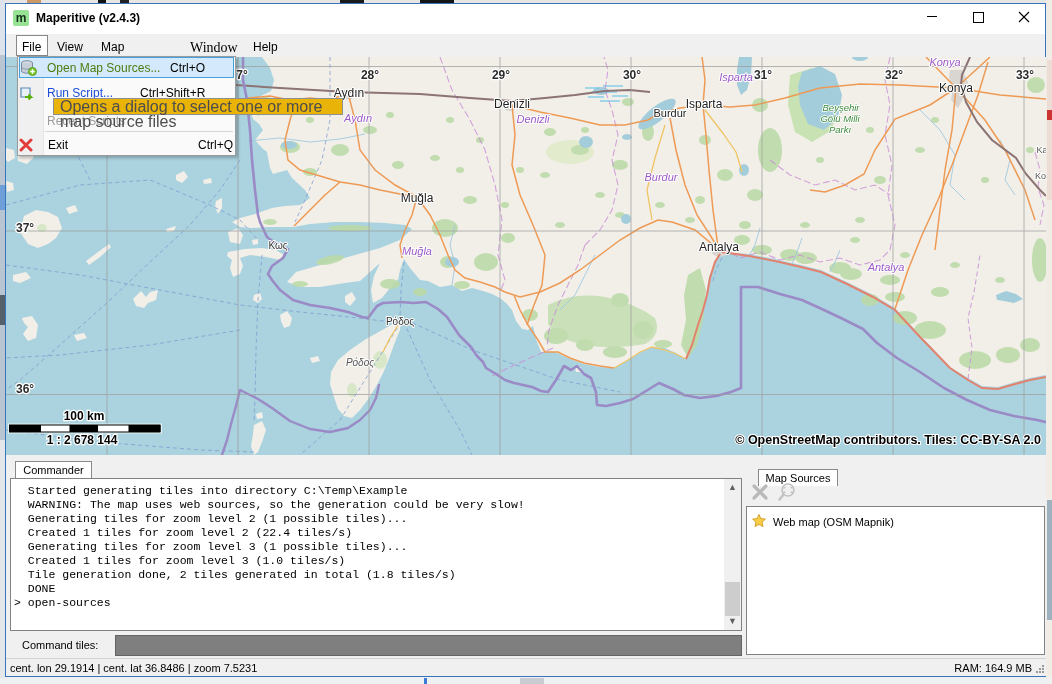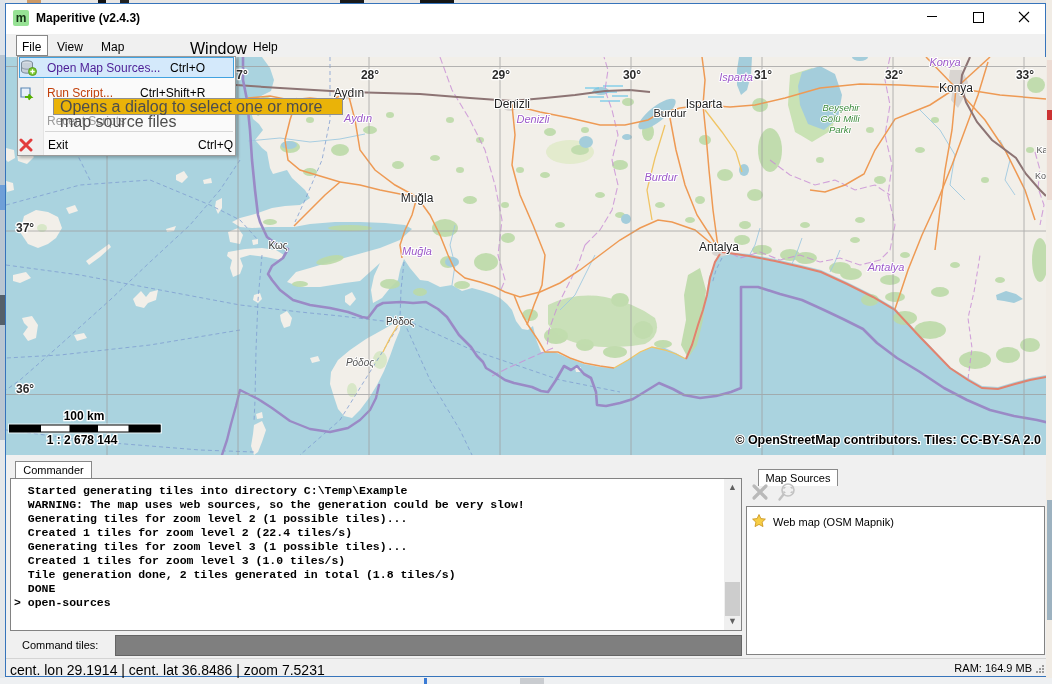--- a/index.html
+++ b/index.html
@@ -42,21 +42,21 @@
 <svg class="abs" style="left:1018px;top:11px;" width="12" height="12" viewBox="0 0 12 12">
     <path d="M1 1 L11 11 M11 1 L1 11" stroke="#000" stroke-width="1.1"></path>
   </svg>
 
 <div class="abs" style="left:6px;top:34px;width:1039px;height:23px;background:#f0f0f0;"></div>
 <div class="abs" style="left:16px;top:35px;width:32px;height:21px;background:#fff;border:1px solid #888;"></div>
 <div class="abs" style="left:22px;top:40px;font-size:12px;">File</div>
 <div class="abs" style="left:57px;top:40px;font-size:12px;">View</div>
 <div class="abs" style="left:101px;top:40px;font-size:12px;">Map</div>
 <div class="abs" style="left:145px;top:40px;font-size:12px;margin-top:40px;">Tools</div>
-<div class="abs" style="left:190px;top:40px;font-size:16px;">Window</div>
+<div class="abs" style="left:190px;top:40px;font-size:14px;font-family:Liberation Serif, serif;">Window</div>
 <div class="abs" style="left:253px;top:40px;font-size:12px;">Help</div>
 
 <svg class="abs" style="left:6px;top:57px;" width="1040" height="398" viewBox="6 57 1040 398" preserveAspectRatio="none">
 <rect x="6" y="57" width="1040" height="398" fill="#aad3df"></rect>
 <g id="land" fill="#f2efe9">
 <path d="M 262,57 270,68 274,80 271,91 261,96 253,103 251,112 253,119 259,124 263,130 255,140 262,148 267,152 270,168 273,174 287,170 292,178 305,190 310,198 300,205 285,206 272,208 255,214 240,218 232,222 240,227 252,228 268,227 294,227 310,224 335,222 360,222 385,223 405,225 412,229 400,240 380,248 355,255 330,262 310,268 296,272 287,282 300,287 320,287 345,283 360,281 370,272 380,263 374,276 371,290 373,303 382,298 390,288 398,280 400,270 404,259 410,268 420,280 428,281 440,287 452,285 462,291 472,288 483,291 492,294 500,298 507,304 512,310 516,321 522,329 528,330 533,326 536,339 541,352 555,352 568,358 584,364 600,367 614,368 628,360 640,352 652,347 665,348 676,353 686,359 696,337 703,313 706,296 709,277 716,260 722,252 749,254 775,259 801,265 821,270 847,282 873,295 895,308 920,335 950,367 968,378 982,386 998,387 1015,382 1030,378 1046,375 1046,57 Z"></path>
 <path d="M 6,148 14,150 15,158 8,162 6,160 Z"></path>
 <path d="M 17,153 28,151 34,157 27,164 18,161 Z"></path>
 <path d="M 24,216 36,210 48,212 58,217 62,228 56,238 48,244 38,248 28,244 20,232 Z"></path>
 <path d="M 66,208 75,205 78,211 69,214 Z"></path>
@@ -326,52 +326,52 @@
 <rect x="128.5" y="425" width="32" height="7" fill="#000"></rect>
 <text x="84" y="420" font-family="Liberation Sans, sans-serif" font-size="12" font-weight="bold" fill="#000" stroke="#fff" stroke-width="2.5" paint-order="stroke" text-anchor="middle">100 km</text>
 <text x="82" y="444" font-family="Liberation Sans, sans-serif" font-size="12" font-weight="bold" fill="#000" stroke="#fff" stroke-width="2.5" paint-order="stroke" text-anchor="middle">1 : 2 678 144</text>
 </g>
 <text x="1041" y="444" font-family="Liberation Sans, sans-serif" font-size="12.5" font-weight="bold" fill="#000" stroke="#fff" stroke-width="2" paint-order="stroke" text-anchor="end">© OpenStreetMap contributors. Tiles: CC-BY-SA 2.0</text>
 </svg>
 
 <div class="abs" style="left:17px;top:56px;width:219px;height:100px;background:#fafafa;border:1px solid #9b9b9b;box-shadow:2px 2px 3px rgba(0,0,0,0.25);"></div>
 <div class="abs" style="left:18px;top:57px;width:26px;height:98px;background:#f0f0f0;border-right:1px solid #e4e4e4;"></div>
 <div class="abs" style="left:19px;top:57px;width:215px;height:21px;background:#d4e9fb;border:1px solid #41a2e0;"></div>
-<div class="abs" style="left:47px;top:61px;font-size:12px;color:#4c1d95;">Open Map Sources...</div>
+<div class="abs" style="left:47px;top:61px;font-size:12px;color:#4d7c0f;">Open Map Sources...</div>
 <div class="abs" style="left:170px;top:61px;font-size:12px;color:#000;">Ctrl+O</div>
 
 <svg class="abs" style="left:20px;top:60px;" width="17" height="16" viewBox="0 0 17 16">
   <ellipse cx="7" cy="3" rx="5.5" ry="2.2" fill="#d7dde4" stroke="#7a8a99" stroke-width="1"></ellipse>
   <path d="M1.5 3 v8 a5.5 2.2 0 0 0 11 0 v-8" fill="#c7d0da" stroke="#7a8a99" stroke-width="1"></path>
   <path d="M1.5 7 a5.5 2.2 0 0 0 11 0" fill="none" stroke="#7a8a99" stroke-width="0.8"></path>
   <circle cx="12.5" cy="11.5" r="4" fill="#7ec832" stroke="#4d9415" stroke-width="0.8"></circle>
   <path d="M12.5 9.3 v4.4 M10.3 11.5 h4.4" stroke="#fff" stroke-width="1.3"></path>
 </svg>
-<div class="abs" style="left:47px;top:86px;font-size:12px;color:#c2410c;">Run Script...</div>
+<div class="abs" style="left:47px;top:86px;font-size:12px;color:#1d4ed8;">Run Script...</div>
 <div class="abs" style="left:140px;top:86px;font-size:12px;color:#000;">Ctrl+Shift+R</div>
 <svg class="abs" style="left:19px;top:86px;" width="17" height="16" viewBox="0 0 17 16">
   <path d="M2 2 h9 v9 h-9 z" fill="#e8f0f8" stroke="#5b87b5" stroke-width="1.2"></path>
   <path d="M6 11 l6 0 l-2.5 -2.5 m2.5 2.5 l-2.5 2.5" stroke="#56b000" stroke-width="2" fill="none"></path>
 </svg>
 <div class="abs" style="left:47px;top:114px;font-size:12px;color:#9d9d9d;">Recent Scripts</div>
 <div class="abs" style="left:45px;top:131px;width:188px;height:1px;background:#d7d7d7;"></div>
 <div class="abs" style="left:48px;top:138px;font-size:12px;color:#000;">Exit</div>
 <div class="abs" style="left:170px;top:138px;font-size:12px;color:#000;margin-left:28px;">Ctrl+Q</div>
 <svg class="abs" style="left:19px;top:138px;" width="14" height="14" viewBox="0 0 14 14">
   <path d="M2 2 L12 12 M12 2 L2 12" stroke="#e23b3b" stroke-width="3" stroke-linecap="round"></path>
 </svg>
 
 <div class="abs" style="left:53px;top:98px;width:290px;height:17px;background:#eab308;border:1px solid #8f8f8f;font-size:16px;color:#4d4d4d;line-height:15px;padding-left:6px;">Opens a dialog to select one or more map source files</div>
 
 <div class="abs" style="left:6px;top:455px;width:1040px;height:203px;background:#f0f0f0;"></div>
 
 <div class="abs" style="left:15px;top:461px;width:77px;height:17px;background:#fff;border:1px solid #898989;border-bottom:none;font-size:11px;text-align:center;line-height:16px;">Commander</div>
 
 <div class="abs" style="left:10px;top:478px;width:732px;height:153px;background:#fff;border:1px solid #828282;"></div>
-<div class="abs" style="left:14px;top:484px;font-family:'Liberation Mono',monospace;font-size:11.5px;font-weight:bold;line-height:14px;white-space:pre;color:#000;">  Started generating tiles into directory C:\Temp\Example
+<div class="abs" style="left:14px;top:484px;font-family:'Liberation Mono',monospace;font-size:11.5px;font-weight:normal;line-height:14px;white-space:pre;color:#000;">  Started generating tiles into directory C:\Temp\Example
   WARNING: The map uses web sources, so the generation could be very slow!
   Generating tiles for zoom level 2 (1 possible tiles)...
   Created 1 tiles for zoom level 2 (22.4 tiles/s)
   Generating tiles for zoom level 3 (1 possible tiles)...
   Created 1 tiles for zoom level 3 (1.0 tiles/s)
   Tile generation done, 2 tiles generated in total (1.8 tiles/s)
   DONE
 &gt; open-sources</div>
 
 <div class="abs" style="left:724px;top:479px;width:17px;height:151px;background:#f0f0f0;"></div>
@@ -391,21 +391,21 @@
   <path d="M6.5 12.5 L2.5 17.5" stroke="#c2c2c2" stroke-width="2.4" stroke-linecap="round"></path>
   <path d="M8.5 5.5 h-1.5 v1.5 M13.5 5.5 h1.5 v1.5 M8.5 10.5 h-1.5 v-1.5 M13.5 10.5 h1.5 v-1.5" stroke="#c2c2c2" stroke-width="1.1" fill="none"></path>
 </svg>
 <div class="abs" style="left:746px;top:506px;width:299px;height:149px;background:#fff;border:1px solid #828282;"></div>
 <svg class="abs" style="left:752px;top:514px;" width="14" height="13" viewBox="0 0 14 13">
   <path d="M7 0.5 L8.9 4.6 13.4 5.1 10.1 8.2 11 12.6 7 10.4 3 12.6 3.9 8.2 0.6 5.1 5.1 4.6 Z" fill="#f7ce46" stroke="#c89018" stroke-width="0.8"></path>
 </svg>
 <div class="abs" style="left:773px;top:516px;font-size:11px;">Web map (OSM Mapnik)</div>
 
 <div class="abs" style="left:6px;top:658px;width:1040px;height:18px;background:#f0f0f0;border-top:1px solid #d4d4d4;"></div>
-<div class="abs" style="left:10px;top:662px;font-size:14px;color:#000;">cent. lon 29.1914 | cent. lat 36.8486 | zoom 7.5231</div>
+<div class="abs" style="left:10px;top:662px;font-size:11px;color:#000;">cent. lon 29.1914 | cent. lat 36.8486 | zoom 7.5231</div>
 <div class="abs" style="left:950px;top:662px;width:82px;font-size:11px;color:#000;text-align:right;">RAM: 164.9 MB</div>
 <svg class="abs" style="left:1036px;top:665px;" width="9" height="9" viewBox="0 0 9 9">
   <g fill="#9a9a9a">
       <rect x="6" y="0" width="2" height="2"></rect>
       <rect x="6" y="3" width="2" height="2"></rect>
       <rect x="6" y="6" width="2" height="2"></rect>
       <rect x="3" y="3" width="2" height="2"></rect>
       <rect x="3" y="6" width="2" height="2"></rect>
       <rect x="0" y="6" width="2" height="2"></rect>
     </g>

